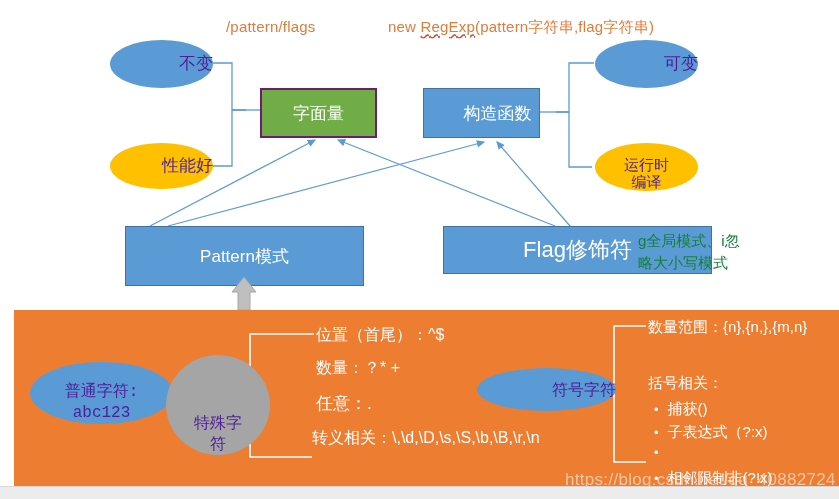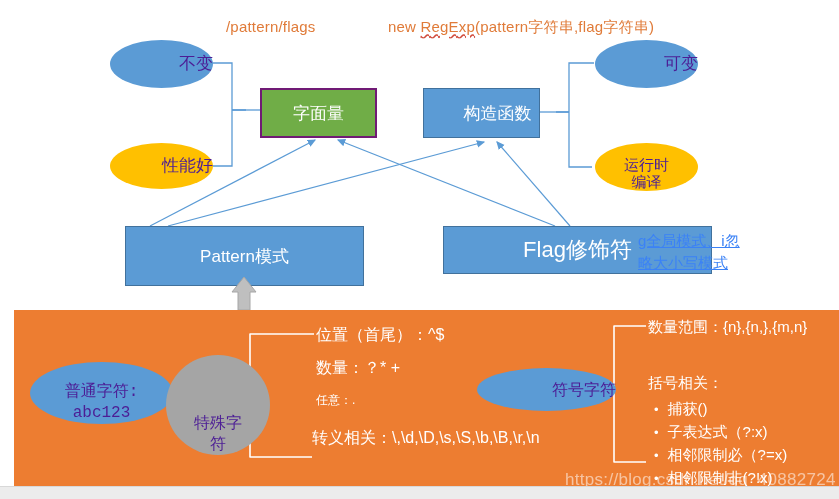--- a/index.html
+++ b/index.html
@@ -173,21 +173,21 @@
   </div>
 
   <div class="boxshape blue" style="left:125px; top:226px; width:239px; height:60px; font-size:17px;">
     <span>Pattern模式</span>
   </div>
 
   <div class="boxshape blue" style="left:395px; top:226px; width:269px; height:48px; font-size:22px;margin-left:48px;">
     <span>Flag修饰符</span>
   </div>
 
-  <div style="position:absolute; left:638px; top:230px; color:#3b82f6; font-size:15px; line-height:1.45; white-space:nowrap;text-decoration:underline;">
+  <div style="position:absolute; left:638px; top:230px; color:#15803d; font-size:15px; line-height:1.45; white-space:nowrap;">
     <div>g全局模式、i忽</div>
     <div>略大小写模式</div>
   </div>
 
   <svg class="wires" viewBox="0 0 839 499">
     <path d="M244,277 L256,292 L250,292 L250,310 L238,310 L238,292 L232,292 Z" fill="#BFBFBF" stroke="#A6A6A6" stroke-width="1"></path>
   </svg>
 
   <div id="orange-panel">
 
@@ -203,41 +203,40 @@
       <span>abc123</span>
     </div>
 
     <div class="ellipse gray" style="left:152px; top:45px; width:104px; height:100px; font-size:16px; flex-direction:column; line-height:1.3;">
       <span>特殊字</span>
       <span>符</span>
     </div>
 
     <div class="orange-text" style="left:302px; top:15px; font-size:16px;">位置（首尾）：^$</div>
     <div class="orange-text" style="left:302px; top:48px; font-size:16px;">数量：？* +</div>
-    <div class="orange-text" style="left:302px; top:82px; font-size:12px;">任意：.</div>
+    <div class="orange-text" style="left:302px; top:82px; font-size:17px;">任意：.</div>
     <div class="orange-text" style="left:298px; top:118px; font-size:16px;">转义相关：\,\d,\D,\s,\S,\b,\B,\r,\n</div>
 
     <div class="ellipse blue" style="left:463px; top:58px; width:139px; height:43px; font-size:16px;">
       <span>符号字符</span>
     </div>
 
     <div class="orange-text" style="left:634px; top:8px; font-size:15px;">数量范围：{n},{n,},{m,n}</div>
     <div class="orange-text" style="left:634px; top:64px; font-size:15px;">括号相关：</div>
 
     <div class="orange-text bullet-row" style="left:640px; top:90px; font-size:15px;">
       <span class="bullet-dot">•</span>
       <span>捕获()</span>
     </div>
     <div class="orange-text bullet-row" style="left:640px; top:113px; font-size:15px;">
       <span class="bullet-dot">•</span>
       <span>子表达式（?:x)</span>
     </div>
     <div class="orange-text bullet-row" style="left:640px; top:136px; font-size:15px;">
       <span class="bullet-dot">•</span>
-      <span>相邻限制必（?=x)</span>
     </div>
     <div class="orange-text bullet-row" style="left:640px; top:159px; font-size:15px;">
       <span class="bullet-dot">•</span>
       <span>相邻限制非(?!x)</span>
     </div>
 
   </div>
 
   <div class="watermark">https://blog.csdn.net/qq_40882724</div>
 

